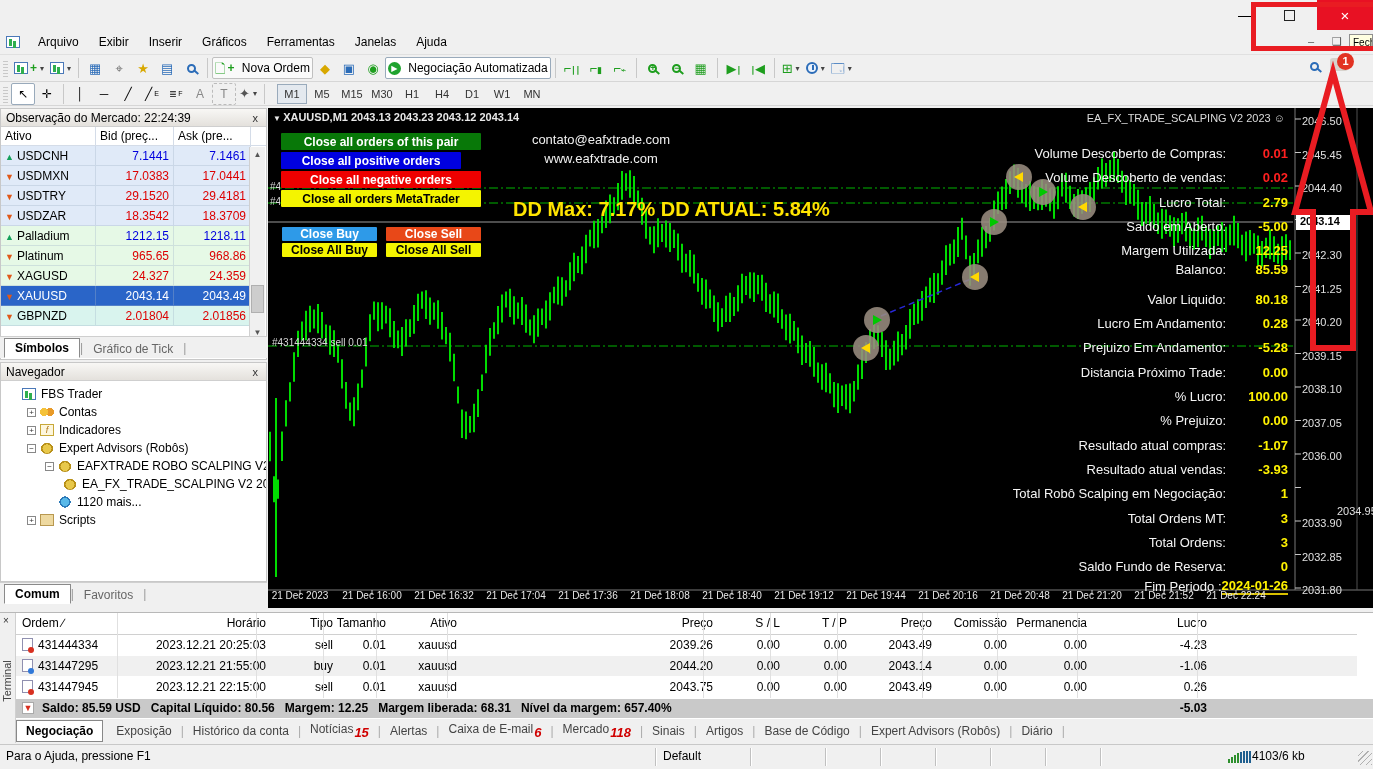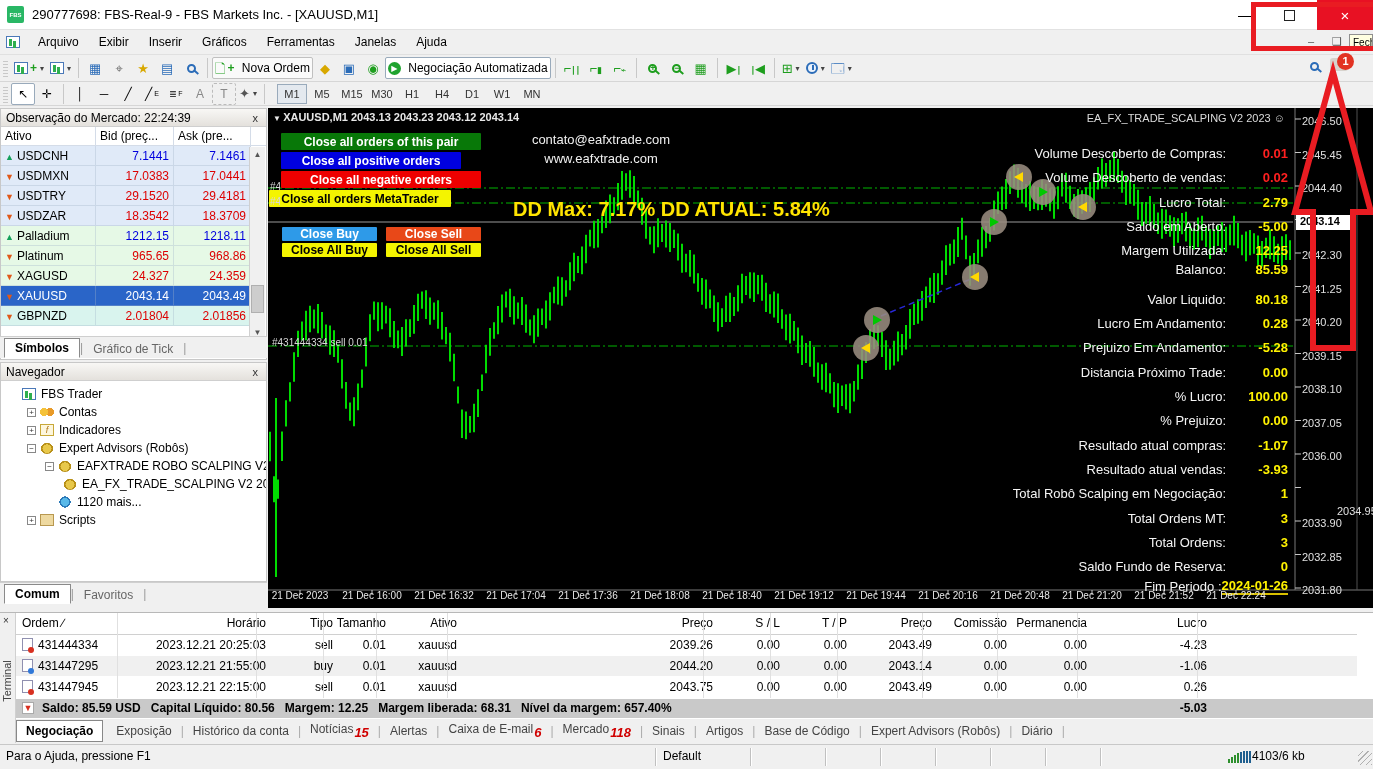--- a/index.html
+++ b/index.html
@@ -151,24 +151,20 @@
   .bubble::after{content:"";position:absolute;left:3px;bottom:-4px;border:4px solid transparent;border-top-color:#d6d2cc;}
   .notif{position:absolute;left:1337px;top:53px;width:17px;height:17px;border-radius:50%;background:#e23222;
          color:#fff;font-size:11px;font-weight:bold;text-align:center;line-height:17px;z-index:21;}
   .srchmag{position:absolute;left:1310px;top:60px;z-index:21;}
 </style>
 </head>
 <body>
 
 <div class="app">
 
-  <div class="titlebar">
-    <div class="appicon">FBS</div>
-    <div class="title-text">290777698: FBS-Real-9 - FBS Markets Inc. - [XAUUSD,M1]</div>
-  </div>
   <div class="winbtn btn-min">—</div>
   <div class="winbtn btn-max">
       <span class="sq"></span>
     </div>
   <div class="winbtn btn-close">×</div>
 
   <div class="menubar">
     <span class="ico-chart" style="margin:0 8px 0 6px"></span>
     <div id="menu-items" style="display:flex">
         <span class="menu-item">Arquivo</span>
@@ -741,21 +737,21 @@
     <div class="eaname">EA_FX_TRADE_SCALPING V2 2023 ☺</div>
     <div class="contact">
       <div>contato@eafxtrade.com</div>
       <div>www.eafxtrade.com</div>
     </div>
     <div class="ddline">DD Max: 7.17% DD ATUAL: 5.84%</div>
 
     <div class="cbtn" style="left:13px;top:25px;width:200px;height:17px;background:#087808">Close all orders of this pair</div>
     <div class="cbtn" style="left:13px;top:44px;width:180px;height:17px;background:#0000e0">Close all positive orders</div>
     <div class="cbtn" style="left:13px;top:63px;width:200px;height:17px;background:#ee0000">Close all negative orders</div>
-    <div class="cbtn" style="left:1px;top:82px;width:182px;height:17px;background:#f4f400;color:#000">Close all orders MetaTrader</div>
+    <div class="cbtn" style="left:13px;top:82px;width:200px;height:17px;background:#f4f400;color:#000">Close all orders MetaTrader</div>
     <div class="cbtn" style="left:14px;top:119px;width:95px;height:14px;background:#2e9ae8">Close Buy</div>
     <div class="cbtn" style="left:118px;top:119px;width:95px;height:14px;background:#e84818">Close Sell</div>
     <div class="cbtn" style="left:14px;top:135px;width:95px;height:14px;background:#f4f400;color:#000">Close All Buy</div>
     <div class="cbtn" style="left:118px;top:135px;width:95px;height:14px;background:#f4f400;color:#000">Close All Sell</div>
 
     <div class="ordlbl" style="left:4px;top:229px">#431444334 sell 0.01</div>
     <div class="ordlbl" style="left:2px;top:73px;width:10px" id="frag0">#431447295 buy 0.01</div>
     <div class="ordlbl" style="left:2px;top:88px;width:10px" id="frag1">#431447945 sell 0.01</div>
 
     <div id="stats">

